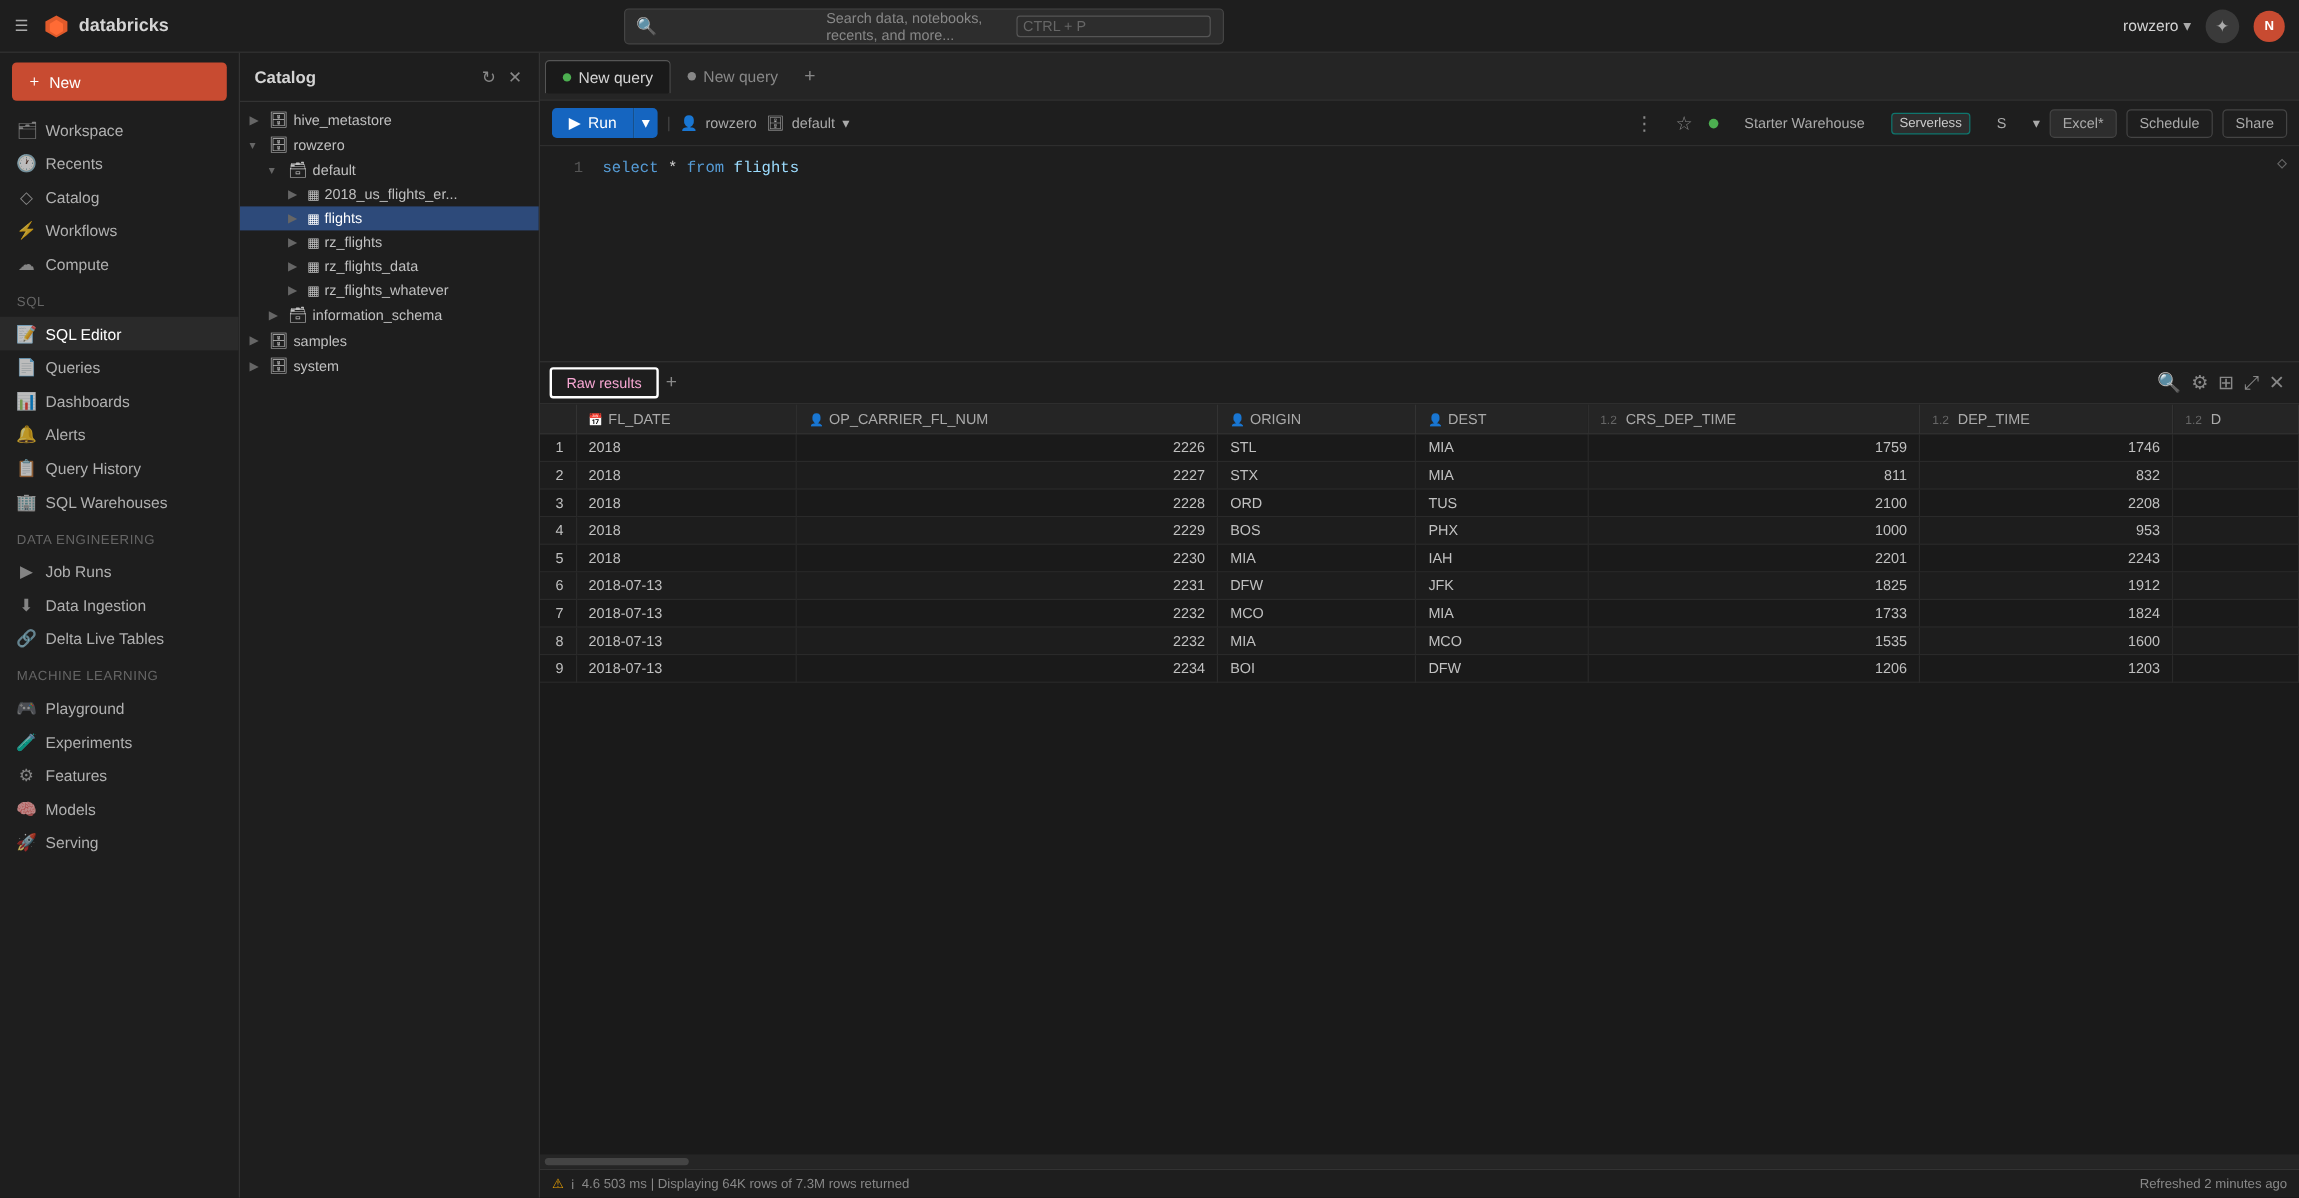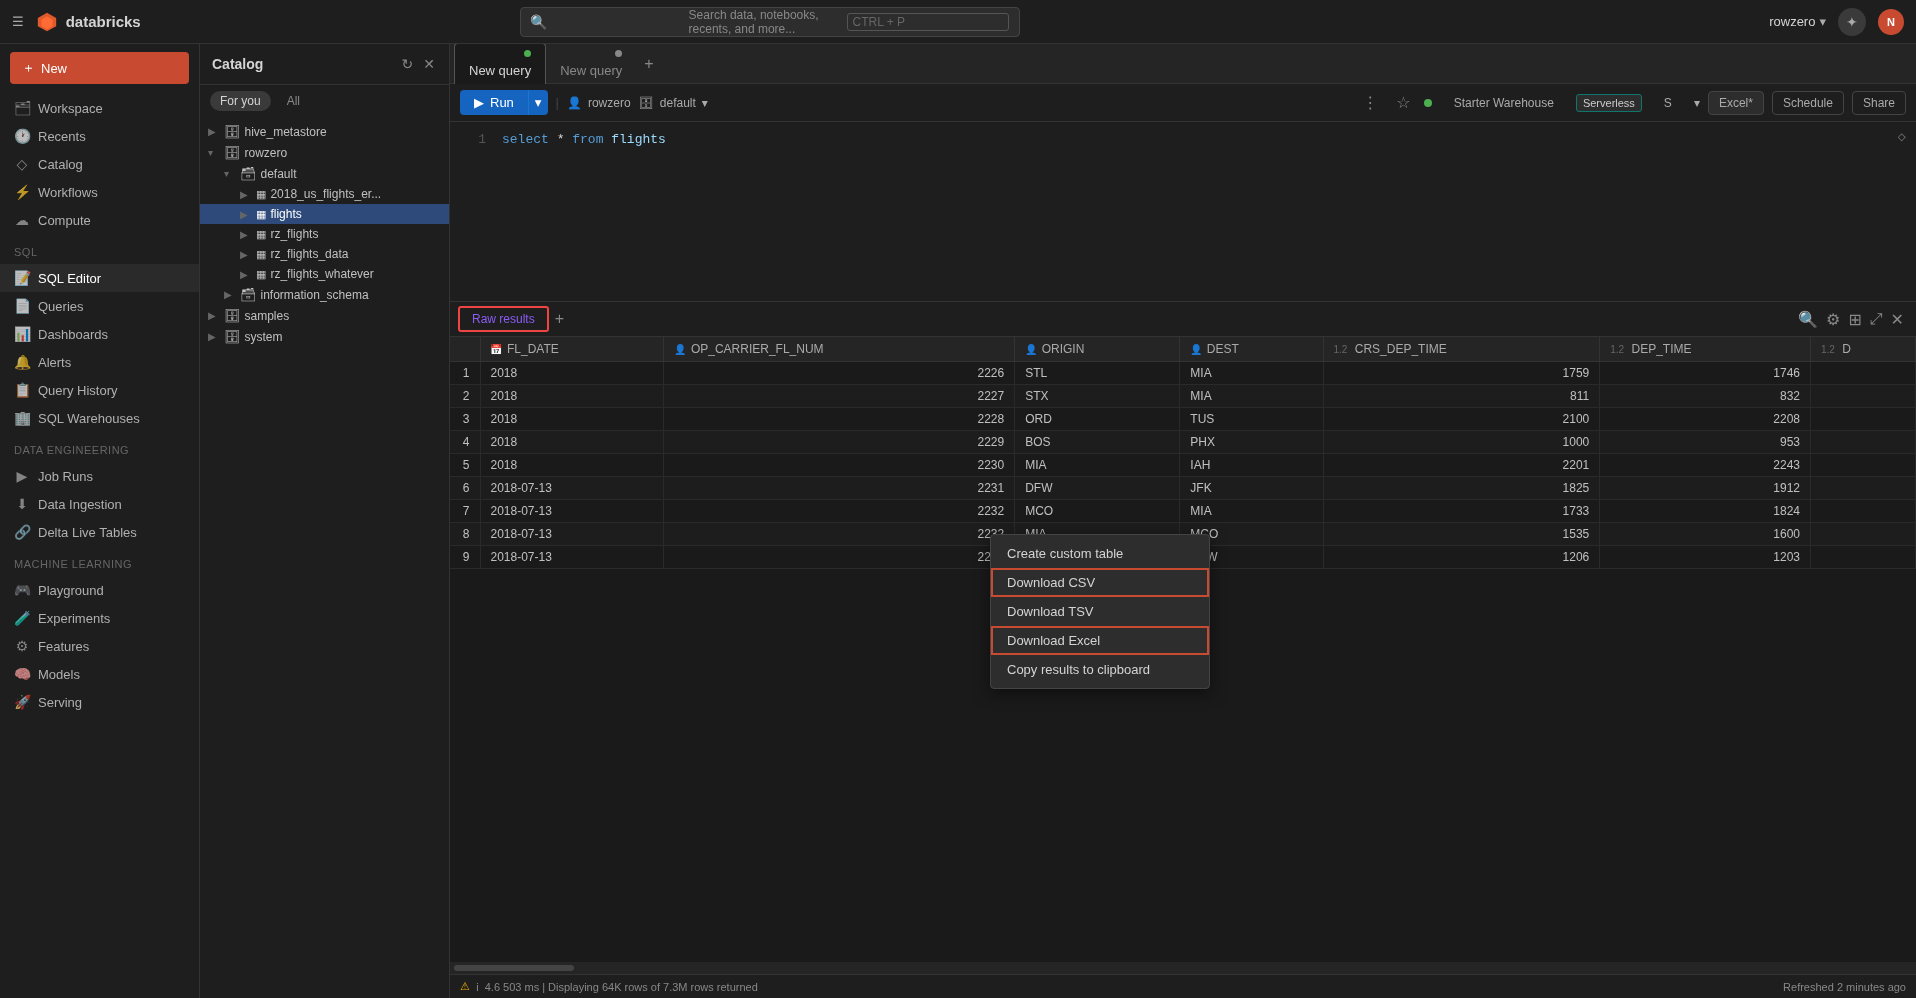--- a/index.html
+++ b/index.html
@@ -44,21 +44,21 @@
     .tree-item.active { background: #2d4a7a; color: #fff; }
     .tree-chevron { font-size: 10px; color: #666; width: 12px; }
     .tree-db-icon { font-size: 13px; }
     .tree-table-icon { font-size: 11px; }
 
     
     .main-content { position: fixed; top: 44px; left: 450px; right: 0; bottom: 0; display: flex; flex-direction: column; background: #1a1a1a; }
 
     
     .query-tabs { display: flex; align-items: center; background: #252525; border-bottom: 1px solid #333; height: 40px; padding: 0 4px; }
-    .query-tab { display: flex; align-items: flex-end; gap: 6px; padding: 6px 14px; font-size: 13px; cursor: pointer; color: #888; border-radius: 4px 4px 0 0; position: relative; flex-direction: column; }
+    .query-tab { display: flex; align-items: center; gap: 6px; padding: 6px 14px; font-size: 13px; cursor: pointer; color: #888; border-radius: 4px 4px 0 0; position: relative; }
     .query-tab.active { background: #1a1a1a; color: #d4d4d4; border-top: 1px solid #555; border-left: 1px solid #555; border-right: 1px solid #555; }
     .query-tab-dot { width: 7px; height: 7px; border-radius: 50%; }
     .tab-add-btn { background: none; border: none; color: #888; cursor: pointer; padding: 4px 8px; font-size: 16px; }
 
     
     .editor-toolbar { display: flex; align-items: center; padding: 6px 10px; gap: 8px; background: #1e1e1e; border-bottom: 1px solid #333; }
     .run-btn-group { display: flex; align-items: center; }
     .run-btn { background: #1565c0; border: none; color: white; padding: 5px 14px; border-radius: 4px 0 0 4px; cursor: pointer; display: flex; align-items: center; gap: 6px; font-size: 13px; font-weight: 500; }
     .run-btn-arrow { background: #1565c0; border: none; color: white; padding: 5px 6px; border-radius: 0 4px 4px 0; cursor: pointer; border-left: 1px solid #1976d2; }
     .toolbar-sep { color: #444; }
@@ -76,21 +76,21 @@
     .editor-line { display: flex; gap: 16px; }
     .line-num { color: #555; min-width: 20px; text-align: right; }
     .sql-keyword { color: #569cd6; }
     .sql-star { color: #d4d4d4; }
     .sql-table { color: #9cdcfe; }
     .editor-corner-icon { position: absolute; top: 6px; right: 10px; color: #666; font-size: 14px; }
 
     
     .results-area { flex: 1; display: flex; flex-direction: column; overflow: hidden; background: #1a1a1a; }
     .results-tab { padding: 4px 12px; font-size: 12px; cursor: pointer; border-radius: 3px; color: #888; border: 2px solid transparent; }
-    .results-tab.active { color: #8b5cf6; border: 2px solid #ef4444; }
+    .results-tab.active { color: #f9a8d4; border: 2px solid #ffffff; }
     .results-add-btn { background: none; border: none; color: #888; cursor: pointer; padding: 3px 6px; font-size: 16px; }
     .results-icon-btn { background: none; border: none; color: #888; cursor: pointer; font-size: 16px; padding: 2px 4px; }
 
     
     .context-menu { position: absolute; background: #2d2d2d; border: 1px solid #444; border-radius: 4px; z-index: 200; box-shadow: 0 4px 16px rgba(0,0,0,0.5); min-width: 220px; padding: 4px 0; left: 540px; top: 490px; }
     .context-menu-item { padding: 7px 16px; cursor: pointer; font-size: 13px; color: #d4d4d4; display: flex; align-items: center; gap: 8px; }
     .context-menu-item.highlighted { outline: 2px solid #c84b31; outline-offset: -2px; background: #2d2d2d; }
 
     
     .data-table-container { flex: 1; overflow: auto; }
@@ -236,24 +236,20 @@
   </div>
 </div>
 
 <div class="catalog-panel">
   <div class="catalog-header">
     <span class="catalog-title">Catalog</span>
     <div class="catalog-header-btns">
       <button class="catalog-icon-btn">↻</button>
       <button class="catalog-icon-btn">✕</button>
     </div>
-  </div>
-  <div class="catalog-tabs">
-    <div class="catalog-tab active">For you</div>
-    <div class="catalog-tab">All</div>
   </div>
   <div class="catalog-tree">
 
     <div class="tree-item" style="padding-left:8px">
       <span class="tree-chevron">▶</span>
       <span class="tree-db-icon">🗄</span>
       <span>hive_metastore</span>
     </div>
 
     <div class="tree-item" style="padding-left:8px">
@@ -379,27 +375,20 @@
       <div class="results-tab active">Raw results</div>
       <button class="results-add-btn">+</button>
       <div style="flex:1"></div>
       <button class="results-icon-btn">🔍</button>
       <button class="results-icon-btn">⚙</button>
       <button class="results-icon-btn">⊞</button>
       <button class="results-icon-btn">⤢</button>
       <button class="results-icon-btn">✕</button>
     </div>
 
-    <div class="context-menu">
-      <div class="context-menu-item">Create custom table</div>
-      <div class="context-menu-item highlighted">Download CSV</div>
-      <div class="context-menu-item">Download TSV</div>
-      <div class="context-menu-item highlighted">Download Excel</div>
-      <div class="context-menu-item">Copy results to clipboard</div>
-    </div>
 
     <div class="data-table-container">
       <table class="data-table">
         <thead>
           <tr>
             <th style="width:30px"></th>
             <th><span class="col-icon">📅</span>FL_DATE</th>
             <th><span class="col-icon">👤</span>OP_CARRIER_FL_NUM</th>
             <th><span class="col-icon">👤</span>ORIGIN</th>
             <th><span class="col-icon">👤</span>DEST</th>

